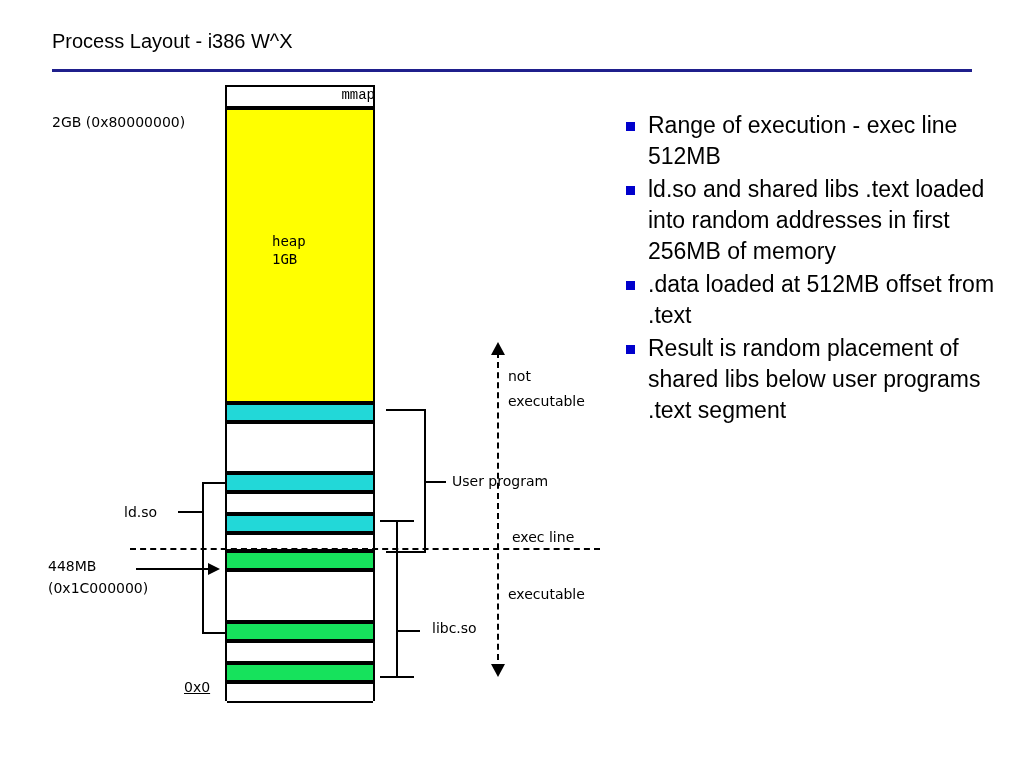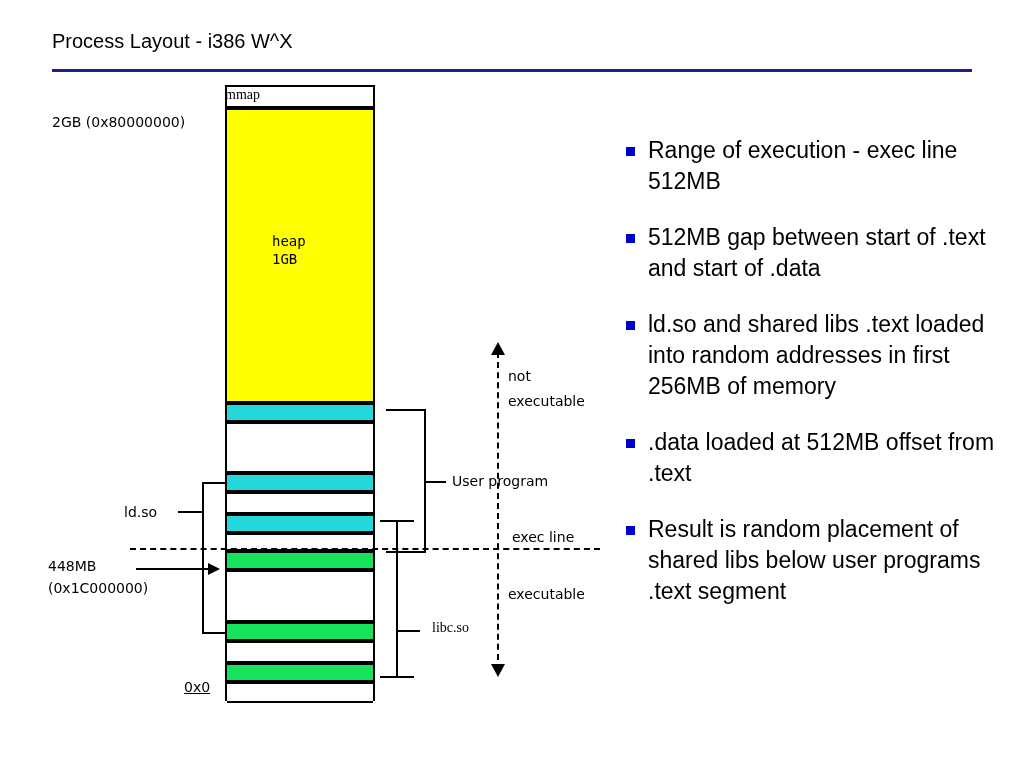--- a/index.html
+++ b/index.html
@@ -19,41 +19,41 @@
   
   #memory-bar{
     position:absolute;left:225px;top:85px;width:150px;height:616px;
     border:2px solid #000000;box-sizing:border-box;background:#ffffff;
   }
   .mem-block{
     position:absolute;left:0;width:100%;box-sizing:border-box;
     border-top:2px solid #000000;border-bottom:2px solid #000000;
   }
   .mem-label{
-    position:absolute;width:100%;text-align:left;
-    font-family:Liberation Serif, serif;font-size:14px;color:#000;
+    position:absolute;width:100%;text-align:right;
+    font-family:Liberation Mono, monospace;font-size:14px;color:#000;
   }
   #mmap-label{top:87px;left:225px;width:150px;}
   #heap-label{
     position:absolute;left:272px;top:232px;
     font-family:"DejaVu Sans Mono",monospace;font-size:14px;
     line-height:18px;color:#000;
   }
   
   .anno{
     position:absolute;font-family:"DejaVu Sans",sans-serif;
     font-size:14px;color:#000000;white-space:nowrap;
   }
   #lbl-2gb{left:52px;top:114px;}
   #lbl-448{left:48px;top:558px;text-align:center;}
   #lbl-448b{left:48px;top:580px;}
   #lbl-0x0{left:184px;top:679px;text-decoration:underline;}
   #lbl-ldso{left:124px;top:504px;}
   #lbl-userprog{left:452px;top:473px;}
-  #lbl-libcso{left:432px;top:620px;font-family:Liberation Serif, serif;}
+  #lbl-libcso{left:432px;top:620px;}
   #lbl-notexec1{left:508px;top:368px;}
   #lbl-notexec2{left:508px;top:393px;}
   #lbl-execline{left:512px;top:529px;}
   #lbl-exec{left:508px;top:586px;}
   
   .hline{position:absolute;height:2px;background:#000;}
   .vline{position:absolute;width:2px;background:#000;}
   .dashline-h{
     position:absolute;height:0;
     border-top:2px dashed #000000;
@@ -80,21 +80,20 @@
     border-left:12px solid #000000;
   }
   
   #bullets{
     position:absolute;left:624px;top:110px;width:380px;
   }
   .bullet-item{
     position:relative;padding-left:24px;margin-bottom:2px;
     font-size:23px;line-height:31px;color:#000000;
     font-family:"Liberation Sans",sans-serif;
-    margin-top:25px;
   }
   .bullet-marker{
     position:absolute;left:2px;top:12px;width:9px;height:9px;
     background:#0000cc;
   }
 </style>
 </head>
 <body>
 
 <div id="slide-title">Process Layout - i386 W^X</div>
@@ -154,17 +153,17 @@
 
 <div id="exec-axis"></div>
 <div id="exec-arrow-up"></div>
 <div id="exec-arrow-down"></div>
 <div class="anno" id="lbl-notexec1">not</div>
 <div class="anno" id="lbl-notexec2">executable</div>
 <div class="anno" id="lbl-exec">executable</div>
 
 <div id="bullets">
     <div class="bullet-item"><span class="bullet-marker"></span><span>Range of execution - exec line 512MB</span></div>
-    <div class="bullet-item"><span class="bullet-marker"></span><span>512MB gap between start of .text and start of .data</span></div>
+    <div class="bullet-item"><span class="bullet-marker"></span></div>
     <div class="bullet-item"><span class="bullet-marker"></span><span>ld.so and shared libs .text loaded into random addresses in first 256MB of memory</span></div>
     <div class="bullet-item"><span class="bullet-marker"></span><span>.data loaded at 512MB offset from .text</span></div>
     <div class="bullet-item"><span class="bullet-marker"></span><span>Result is random placement of shared libs below user programs .text segment</span></div>
   </div>
 
 </body></html>

